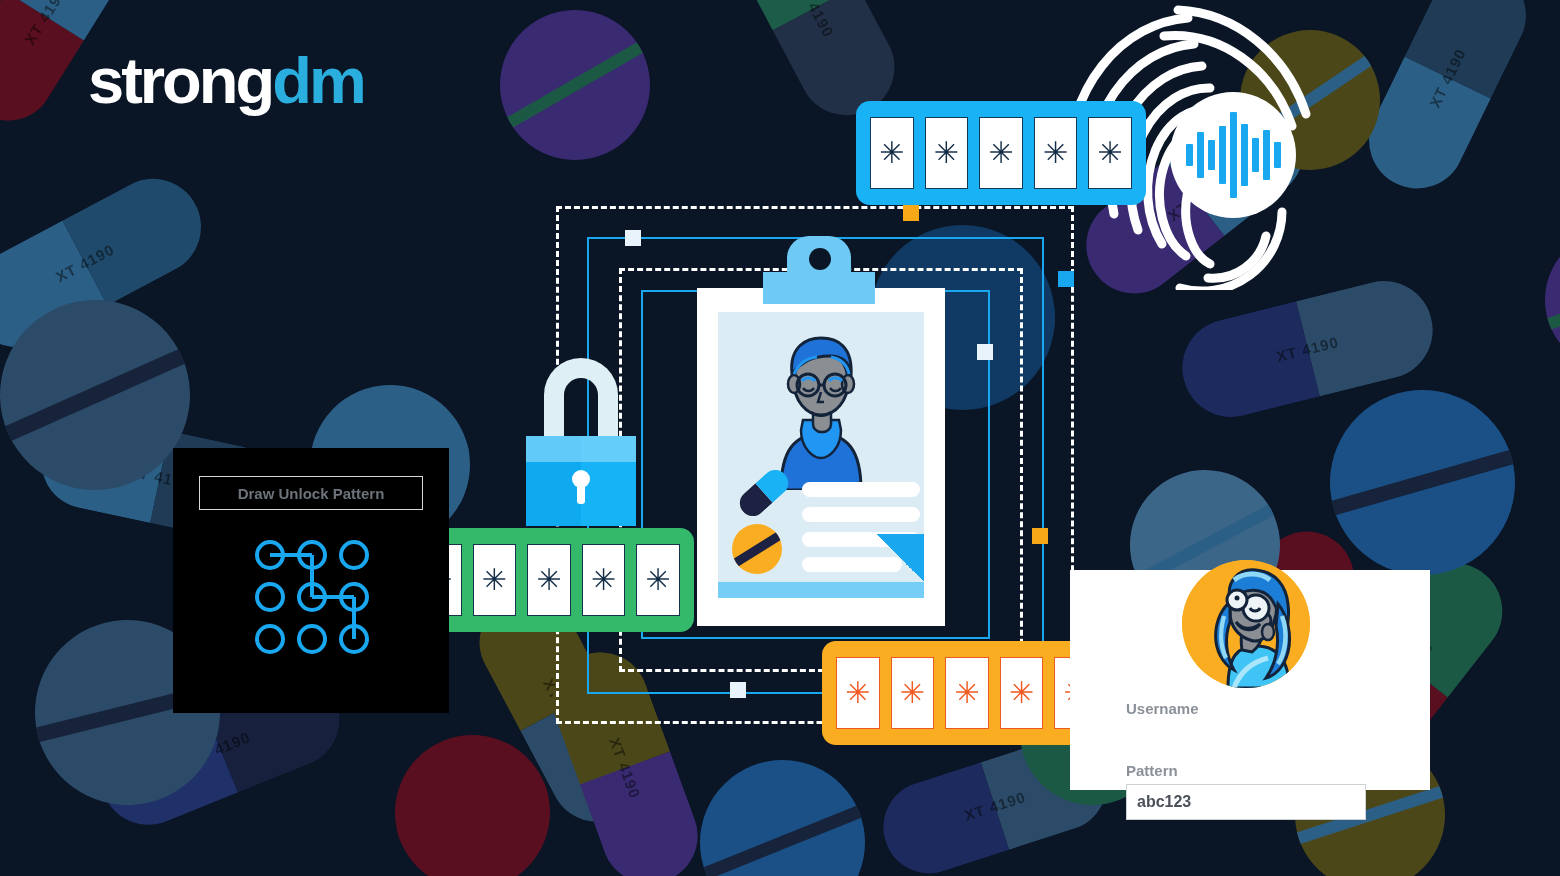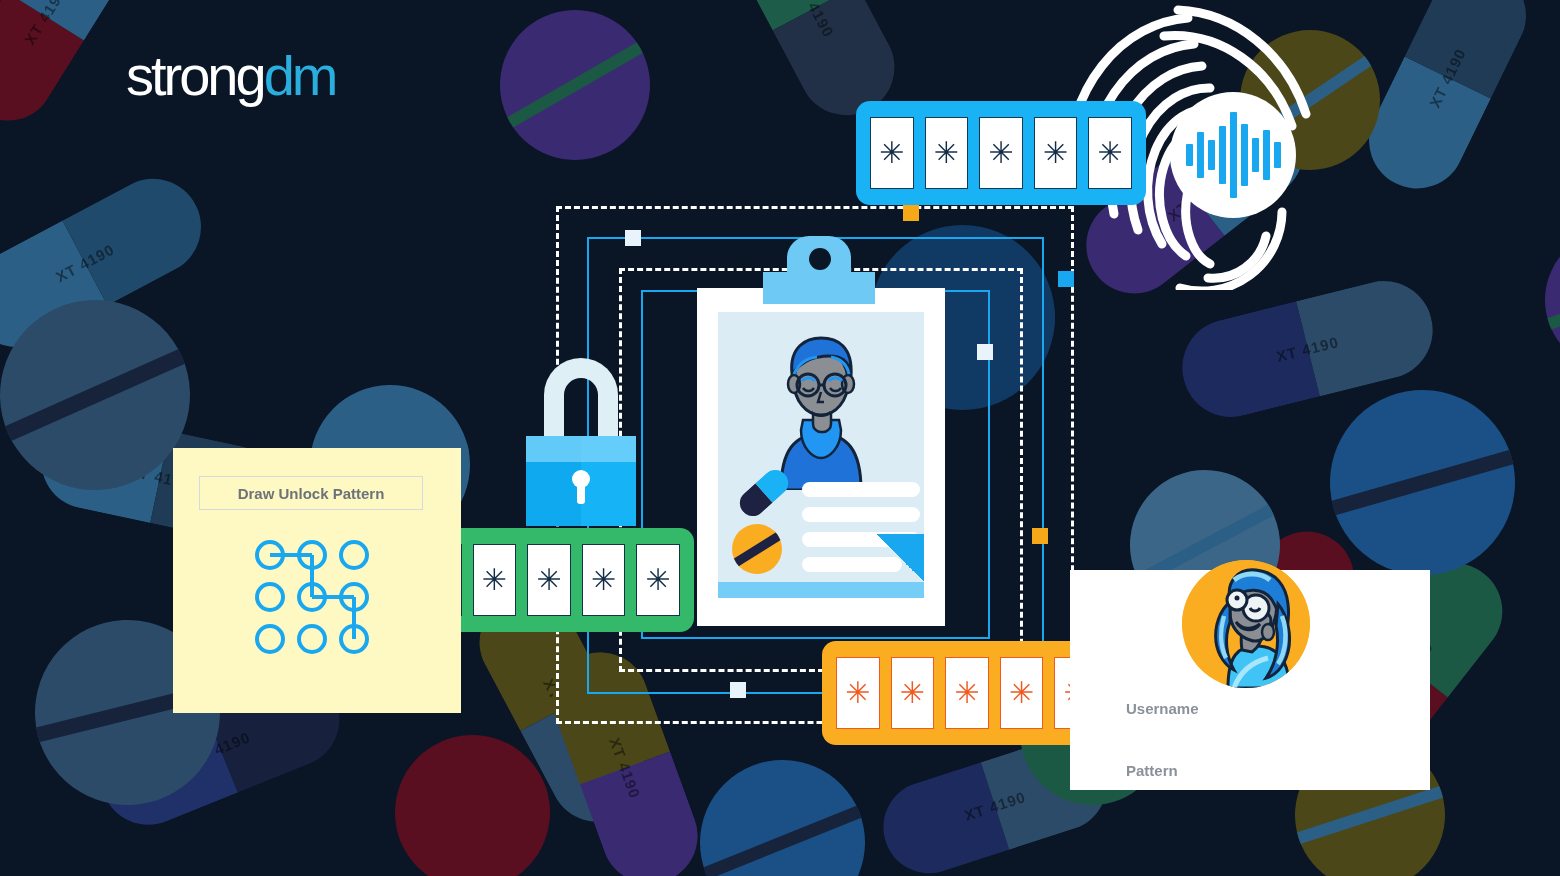--- a/index.html
+++ b/index.html
@@ -14,22 +14,22 @@
   
   #bg{position:absolute;inset:0;}
   .cap{position:absolute;border-radius:999px;overflow:hidden;display:flex;}
   .cap .h1,.cap .h2{flex:1 1 50%;}
   .cap .lbl{position:absolute;left:50%;top:50%;font-size:15px;font-weight:700;
             letter-spacing:1px;white-space:nowrap;opacity:.45;}
   .tab{position:absolute;border-radius:50%;overflow:hidden;}
   .tab .score{position:absolute;left:-10%;top:46%;width:120%;height:8%;}
 
   
-  #logo{position:absolute;left:88px;top:48px;font-size:56px;font-weight:400;
-        letter-spacing:-3px;line-height:1;margin-left:38px;}
+  #logo{position:absolute;left:88px;top:48px;font-size:65px;font-weight:700;
+        letter-spacing:-3px;line-height:1;}
   #logo .s1{color:#ffffff;}
   #logo .s2{color:#2aaede;}
 
   
   .dashedbox{position:absolute;border:3px dashed #ffffff;}
   .solidbox{position:absolute;border:2px solid #19a8f0;}
   .handle{position:absolute;width:16px;height:16px;background:#e8f3fb;}
 
   
   .pinbar{position:absolute;border-radius:14px;display:flex;align-items:center;
@@ -84,21 +84,21 @@
   
   #login{position:absolute;left:1070px;top:570px;width:360px;height:220px;background:#ffffff;}
   #login .avatar{position:absolute;left:112px;top:-10px;width:128px;height:128px;border-radius:50%;
                  background:#fbad22;overflow:hidden;}
   #login .flabel{position:absolute;left:56px;font-size:15px;font-weight:700;color:#8b9199;}
   #login .finput{position:absolute;left:56px;width:240px;height:36px;border:1px solid #cdd2d7;
                  box-sizing:border-box;display:flex;align-items:center;padding-left:10px;
                  font-size:16px;font-weight:700;color:#4b5158;background:#fff;}
 
   
-  #pattern{position:absolute;left:173px;top:448px;width:276px;height:265px;background:#fef9c3;padding-left:12px;}
+  #pattern{position:absolute;left:173px;top:448px;width:276px;height:265px;background:#000000;}
   #pattern .btn{position:absolute;left:26px;top:28px;width:224px;height:34px;border:1px solid #d6dade;
                 box-sizing:border-box;display:flex;align-items:center;justify-content:center;
                 font-size:15px;font-weight:700;color:#6d737a;}
   #pattern .grid{position:absolute;left:82px;top:92px;width:112px;height:112px;}
   #pattern .dot{position:absolute;width:30px;height:30px;border-radius:50%;border:4px solid #19a8f0;box-sizing:border-box;}
   #pattern .link{position:absolute;background:#19a8f0;}
 </style>
 </head>
 <body>
 
@@ -371,15 +371,16 @@
         <path d="M68 48 C70 52 76 52 78 48" stroke="#12233a" stroke-width="3" fill="none"></path>
         <path d="M52 36 L52 36" stroke="#12233a" stroke-width="4"></path>
         <circle cx="55" cy="38" r="2.5" fill="#12233a"></circle>
         <path d="M86 54 C90 58 90 64 86 66" stroke="#12233a" stroke-width="3" fill="none"></path>
         <path d="M54 62 C60 72 72 72 78 64 C70 70 60 70 54 62 Z" fill="#ffffff" stroke="#12233a" stroke-width="3"></path>
         <ellipse cx="86" cy="72" rx="6" ry="8" fill="#8b8f94" stroke="#12233a" stroke-width="2.5"></ellipse>
       </svg>
     </div>
     <div class="flabel" style="top:130px;">Username</div>
     <div class="flabel" style="top:192px;">Pattern</div>
+    <div class="finput" style="top:214px;" placeholder="Password">abc123</div>
   </div>
 
 </div>
 
 </body></html>

